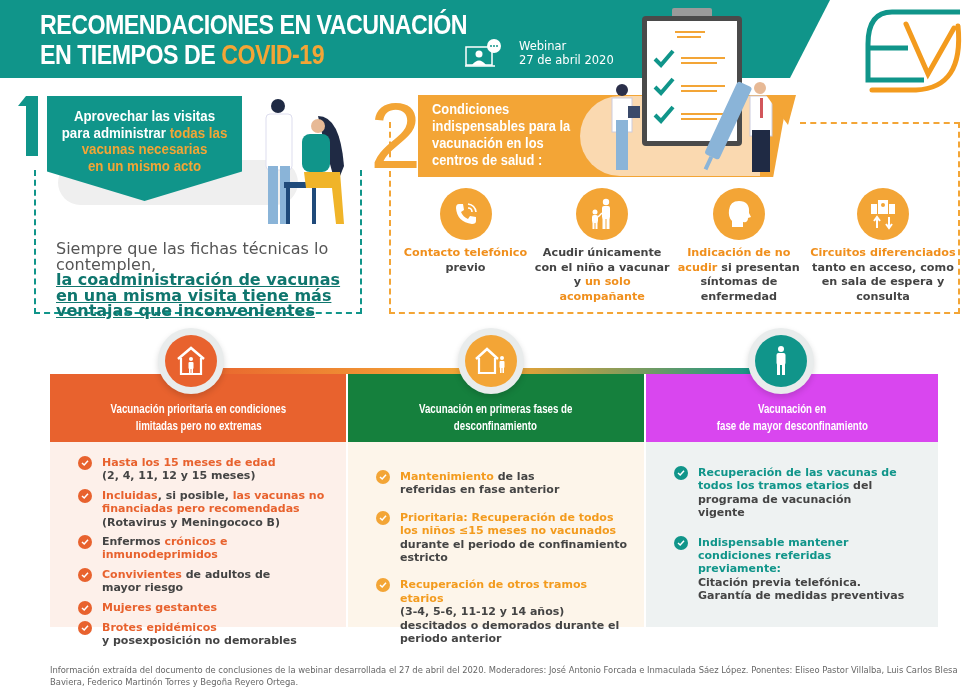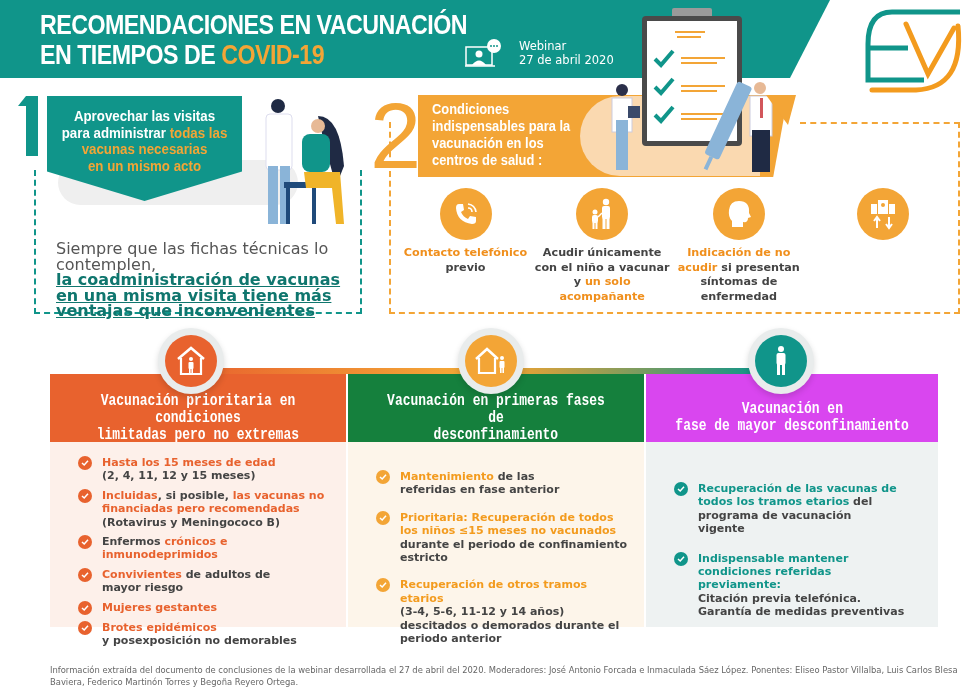--- a/index.html
+++ b/index.html
@@ -42,32 +42,32 @@
   .s2-item .o { color: #f08f1c; font-weight: bold; }
   .s2-item .k { font-weight: bold; }
   .s2-circle { width: 52px; height: 52px; border-radius: 50%; background: #f3a536; margin: 0 auto 6px; display: flex; align-items: center; justify-content: center; }
 
   
   .clip { left: 642px; top: 16px; width: 100px; height: 130px; background: #fff; border: 5px solid #4a4a4a; border-radius: 4px; }
   .clip-top { left: 672px; top: 8px; width: 40px; height: 16px; background: #9a9a9a; border-radius: 2px; }
 
   
   .tl-line { left: 190px; top: 368px; width: 570px; height: 6px; background: linear-gradient(90deg, #e8622e 0%, #f3a536 45%, #d9a13a 60%, #10958a 100%); }
-  .col { top: 374px; width: 296px; height: 68px; display: flex; align-items: center; justify-content: center; text-align: center; color: #fff; font-family: Liberation Mono, monospace; font-weight: bold; font-size: 16px; line-height: 17px; padding-top: 20px; }
+  .col { top: 374px; width: 296px; height: 68px; display: flex; align-items: center; justify-content: center; text-align: center; color: #fff; font-family: Liberation Sans, sans-serif; font-weight: bold; font-size: 12px; line-height: 17px; padding-top: 20px; }
   .col span { display: inline-block; transform: scaleX(0.9); }
   .col-1 { left: 50px; background: #e8622e; }
   .col-2 { left: 348px; background: #15803d; }
   .col-3 { left: 646px; width: 292px; background: #d946ef; }
   .tl-ring { width: 66px; height: 66px; border-radius: 50%; background: #e9ecec; display: flex; align-items: center; justify-content: center; box-shadow: 0 3px 6px rgba(0,0,0,0.15); }
   .tl-inner { width: 52px; height: 52px; border-radius: 50%; display: flex; align-items: center; justify-content: center; }
 
   .body-col { top: 442px; height: 185px; padding: 14px 10px 0 28px; }
   .bc-1 { left: 50px; width: 296px; background: #fdf0ea; }
   .bc-2 { left: 348px; width: 296px; background: #fdf5ea; padding-top: 28px; }
-  .bc-3 { left: 646px; width: 292px; background: #eef2f2; padding-top: 40px; }
+  .bc-3 { left: 646px; width: 292px; background: #eef2f2; padding-top: 24px; }
   .li { display: flex; font-size: 11px; line-height: 13.4px; color: #444; font-weight: bold; margin-bottom: 6px; }
   .bc-2 .li { margin-bottom: 14px; }
   .bc-3 .li { margin-bottom: 16px; }
   .li .ck { flex: 0 0 14px; height: 14px; border-radius: 50%; margin-right: 10px; margin-top: 0px; display: flex; align-items: center; justify-content: center; }
   .bc-1 .hl { color: #e8622e; }
   .bc-2 .hl { color: #f39b1e; }
   .bc-3 .hl { color: #10958a; }
 
   .footer { left: 50px; top: 664px; width: 910px; font-size: 8.4px; line-height: 12px; color: #666; }
 </style>
@@ -221,20 +221,21 @@
     <div class="s2-circle">
       <svg width="30" height="32" viewBox="0 0 30 32">
           <rect x="10" y="2" width="10" height="14" fill="#fff"></rect>
           <rect x="3" y="6" width="6" height="10" fill="#fff"></rect>
           <rect x="21" y="6" width="6" height="10" fill="#fff"></rect>
           <circle cx="15" cy="7" r="2" fill="#f3a536"></circle>
           <path d="M9 30 V20 M6 23 L9 19 L12 23" stroke="#fff" stroke-width="2" fill="none"></path>
           <path d="M21 19 V29 M18 26 L21 30 L24 26" stroke="#fff" stroke-width="2" fill="none"></path>
         </svg>
     </div>
+    <div class="k"><span class="o">Circuitos diferenciados</span><span> tanto en acceso, como en sala de espera y consulta</span></div>
   </div>
 </div>
 
 <div class="abs tl-line"></div>
 
 <div class="abs col col-1">
     <span><span>Vacunación prioritaria en condiciones</span><br><span>limitadas pero no extremas</span></span>
   </div>
 <div class="abs col col-2">
     <span><span>Vacunación en primeras fases de</span><br><span>desconfinamiento</span></span>

